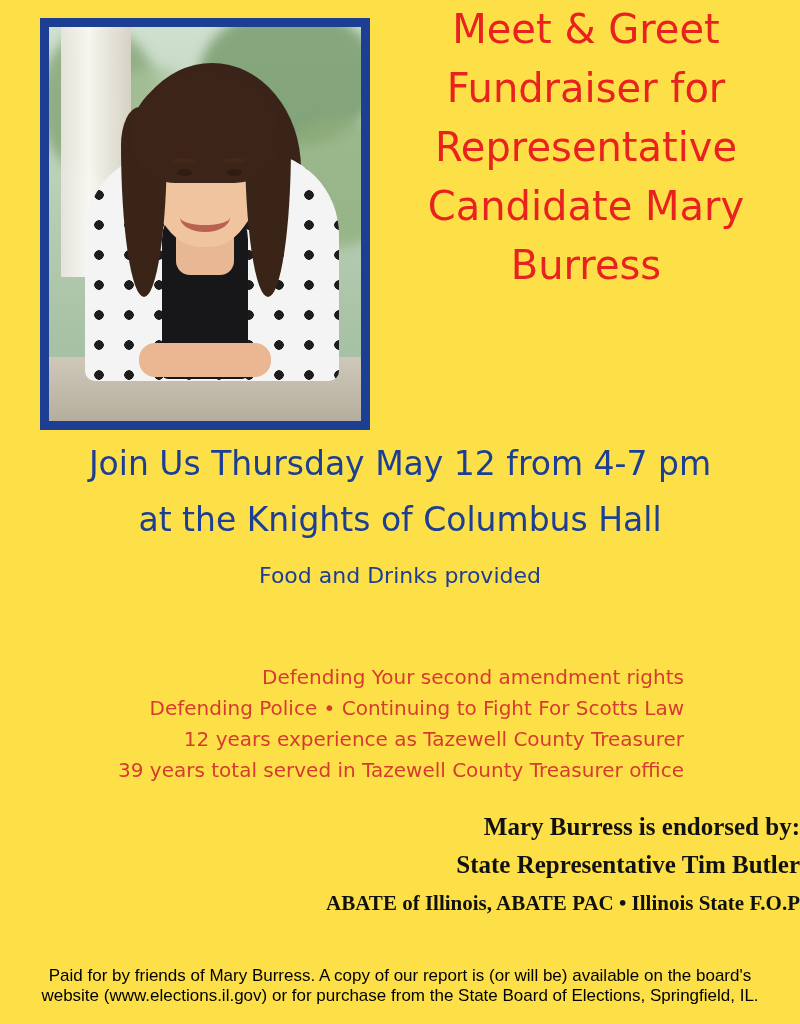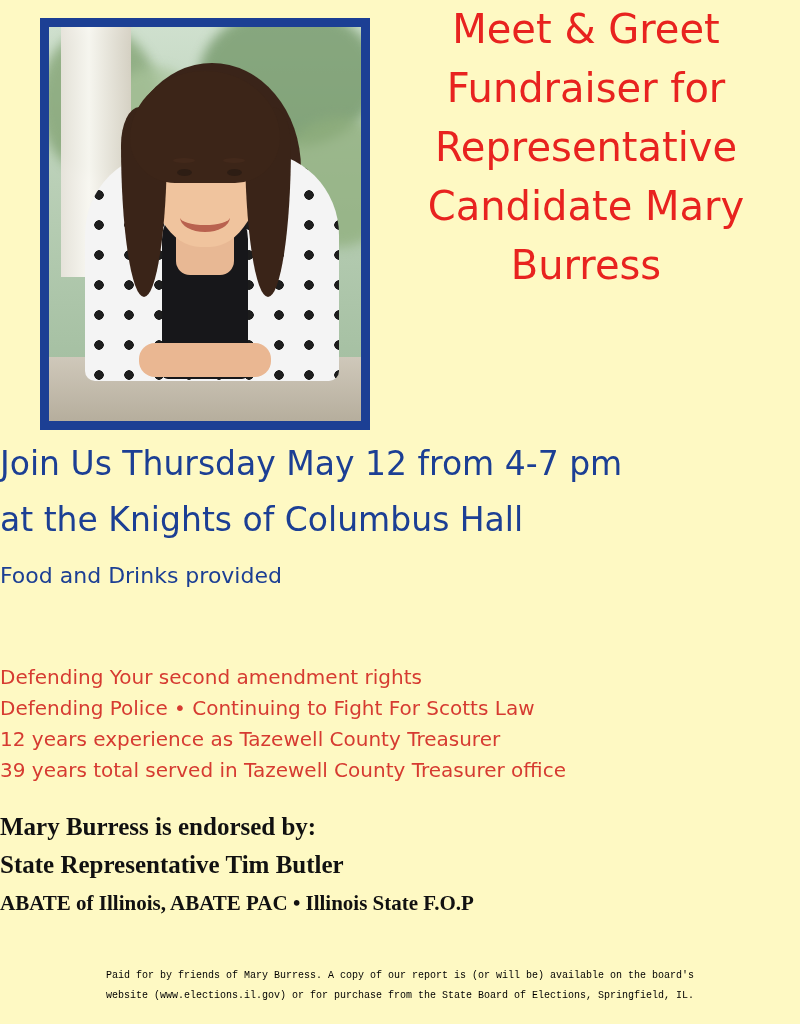--- a/index.html
+++ b/index.html
@@ -11,21 +11,21 @@
     height: 1024px;
     background: #ffffff;
     font-family: "Liberation Sans", sans-serif;
     overflow: hidden;
   }
   .poster {
     position: relative;
     width: 800px;
     height: 1024px;
     box-sizing: border-box;
-    background: #fef9c3;
+    background: #fde047;
   }
 
   
   .photo-frame {
     position: absolute;
     left: 40px;
     top: 18px;
     width: 330px;
     height: 412px;
     border: 5px solid #1c3f94;
@@ -196,69 +196,69 @@
     font-weight: 400;
   }
   .headline .line { display: block; white-space: nowrap; }
 
   
   .details {
     position: absolute;
     left: 0;
     top: 436px;
     width: 800px;
-    text-align: left;
+    text-align: center;
     color: #1c3f94;
     font-family: "DejaVu Sans", sans-serif;
     font-size: 33px;
     line-height: 56px;
   }
   .details .line { display: block; }
   .details .food { font-size: 22px; }
 
   
   .points {
     position: absolute;
     left: 0;
     top: 662px;
     width: 684px;
-    text-align: left;
+    text-align: right;
     color: #d63b31;
     font-family: "DejaVu Sans", sans-serif;
     font-size: 20px;
     line-height: 31px;
   }
   .points .line { display: block; }
 
   
   .endorsements {
     position: absolute;
     left: 0;
     top: 808px;
     width: 800px;
-    text-align: left;
+    text-align: right;
     color: #111111;
     font-family: "Liberation Serif", serif;
     font-weight: 700;
     font-size: 25px;
     line-height: 38px;
   }
   .endorsements .line { display: block; }
   .endorsements .line.big { font-size: 21px; }
 
   
   .disclaimer {
     position: absolute;
     left: 40px;
     top: 966px;
     width: 720px;
     text-align: center;
     color: #000000;
-    font-family: Liberation Mono, monospace;
-    font-size: 10px;
+    font-family: Liberation Sans, sans-serif;
+    font-size: 17px;
     line-height: 20px;
   }
   .disclaimer .line { display: block; }
 </style>
 </head>
 <body>
 
 <div class="poster">
 
   <div class="photo-frame">

